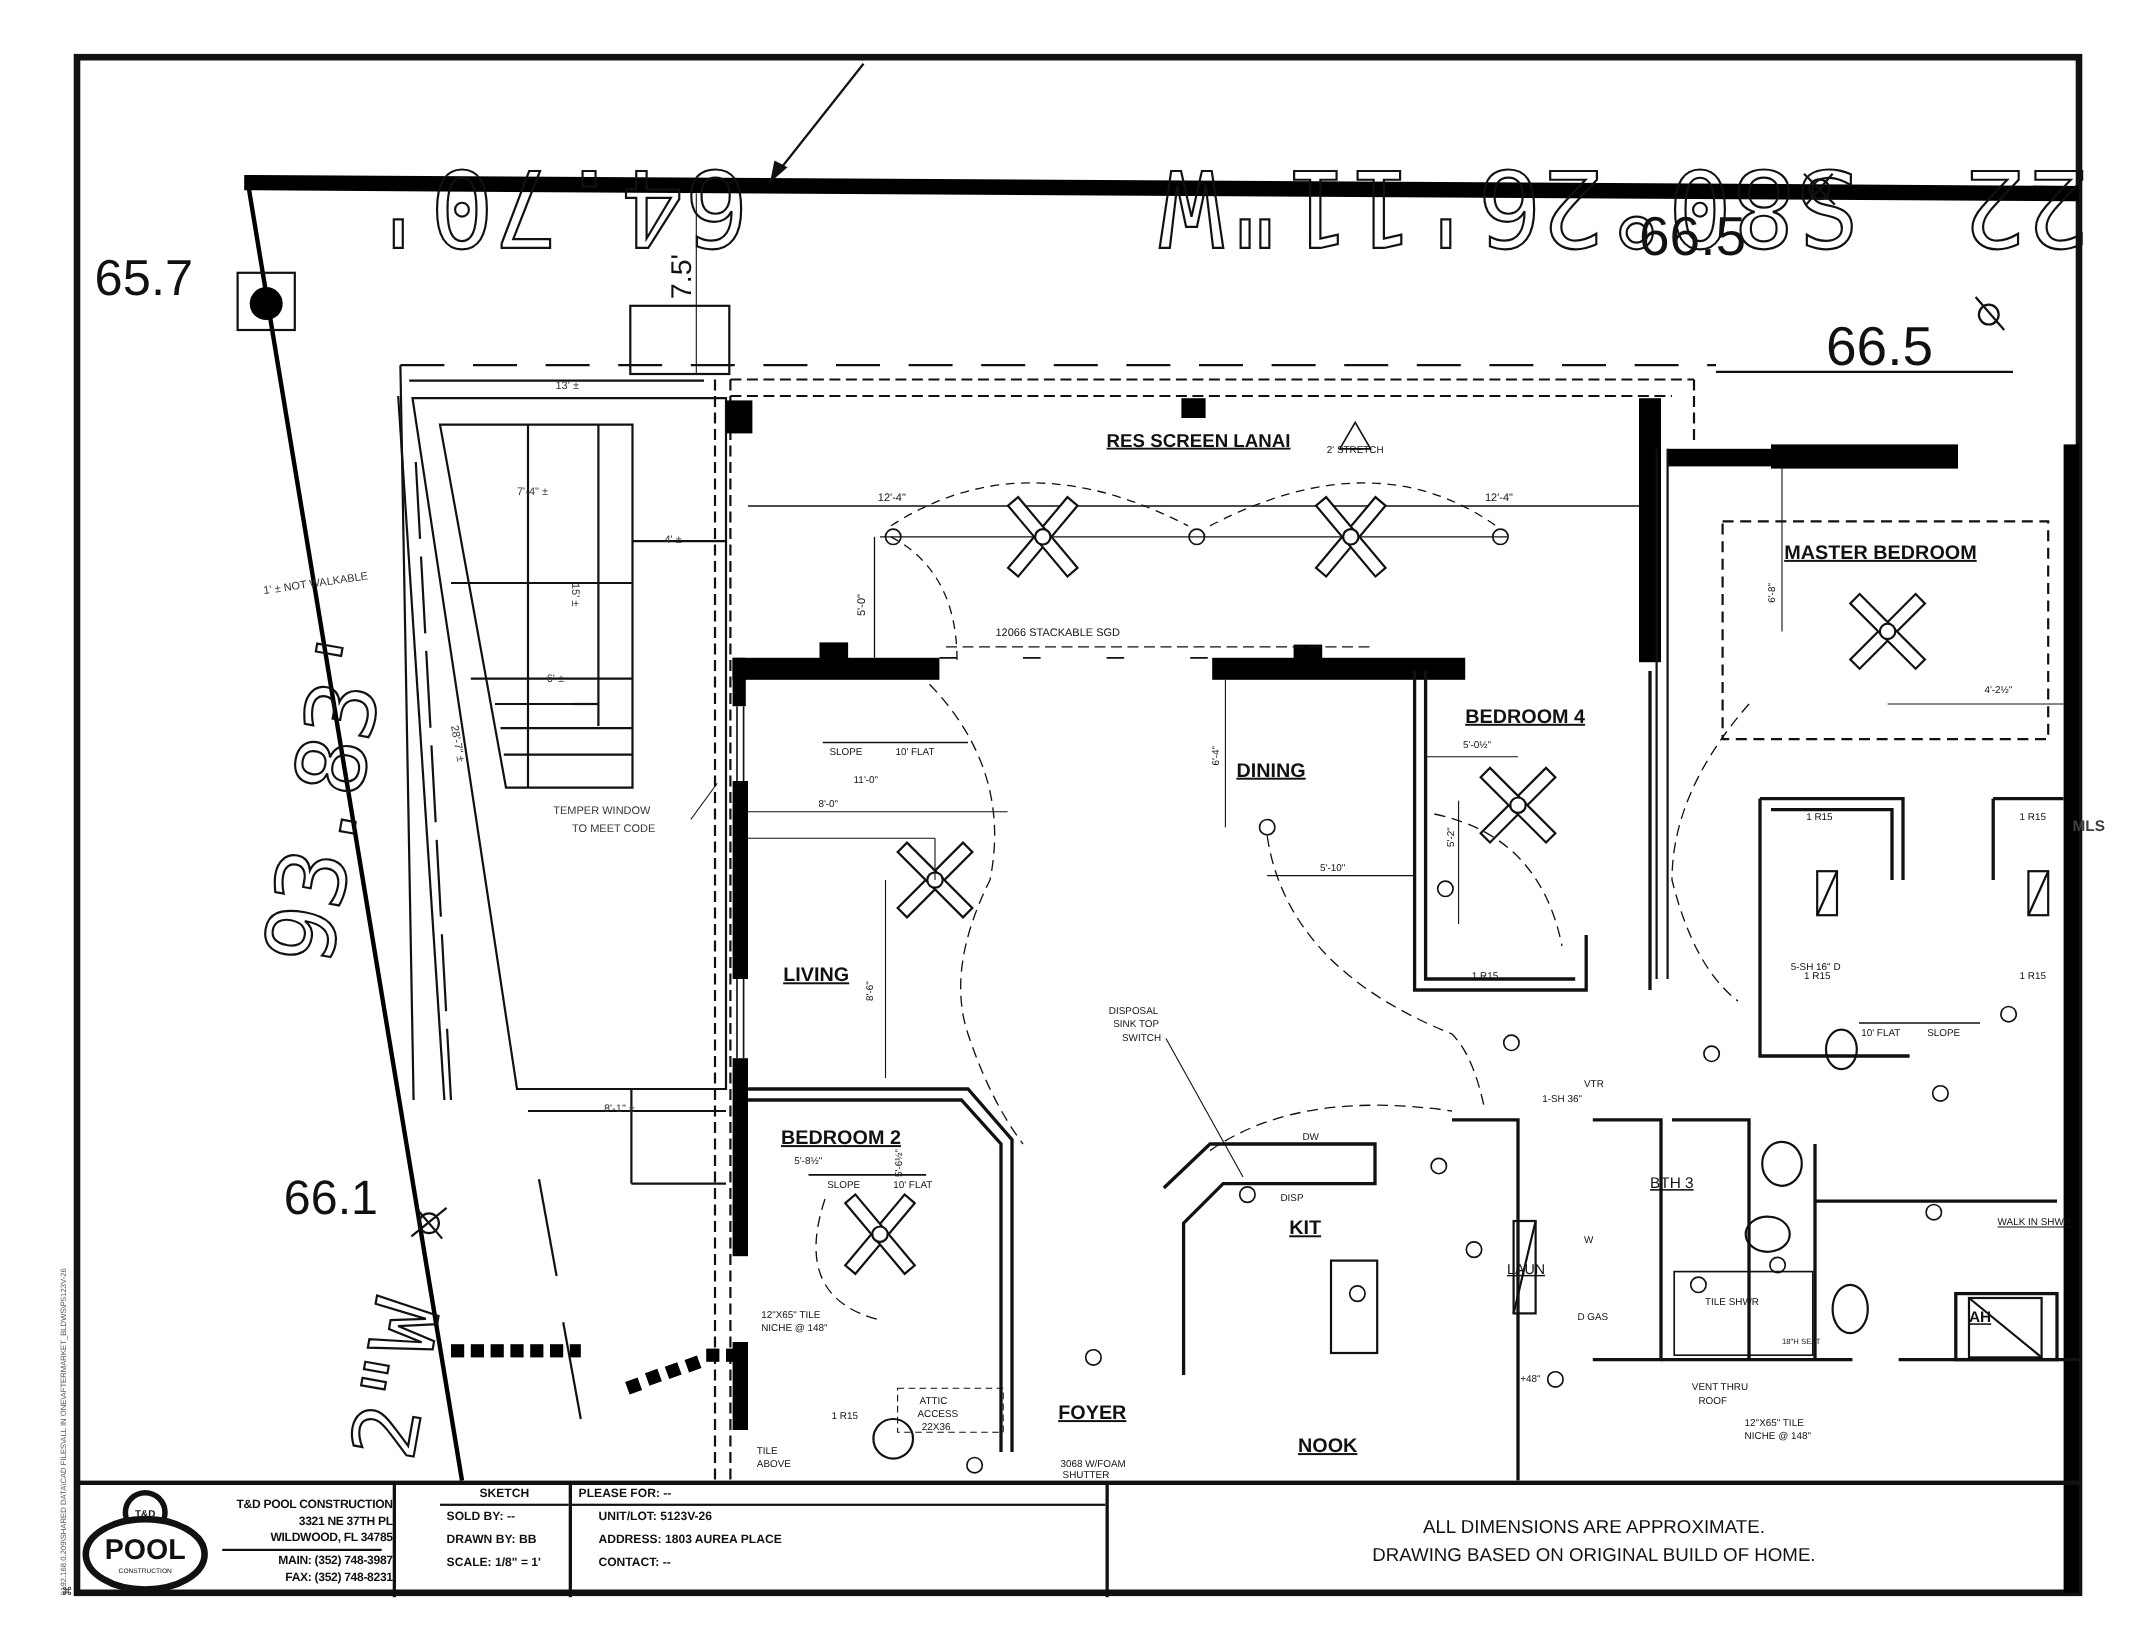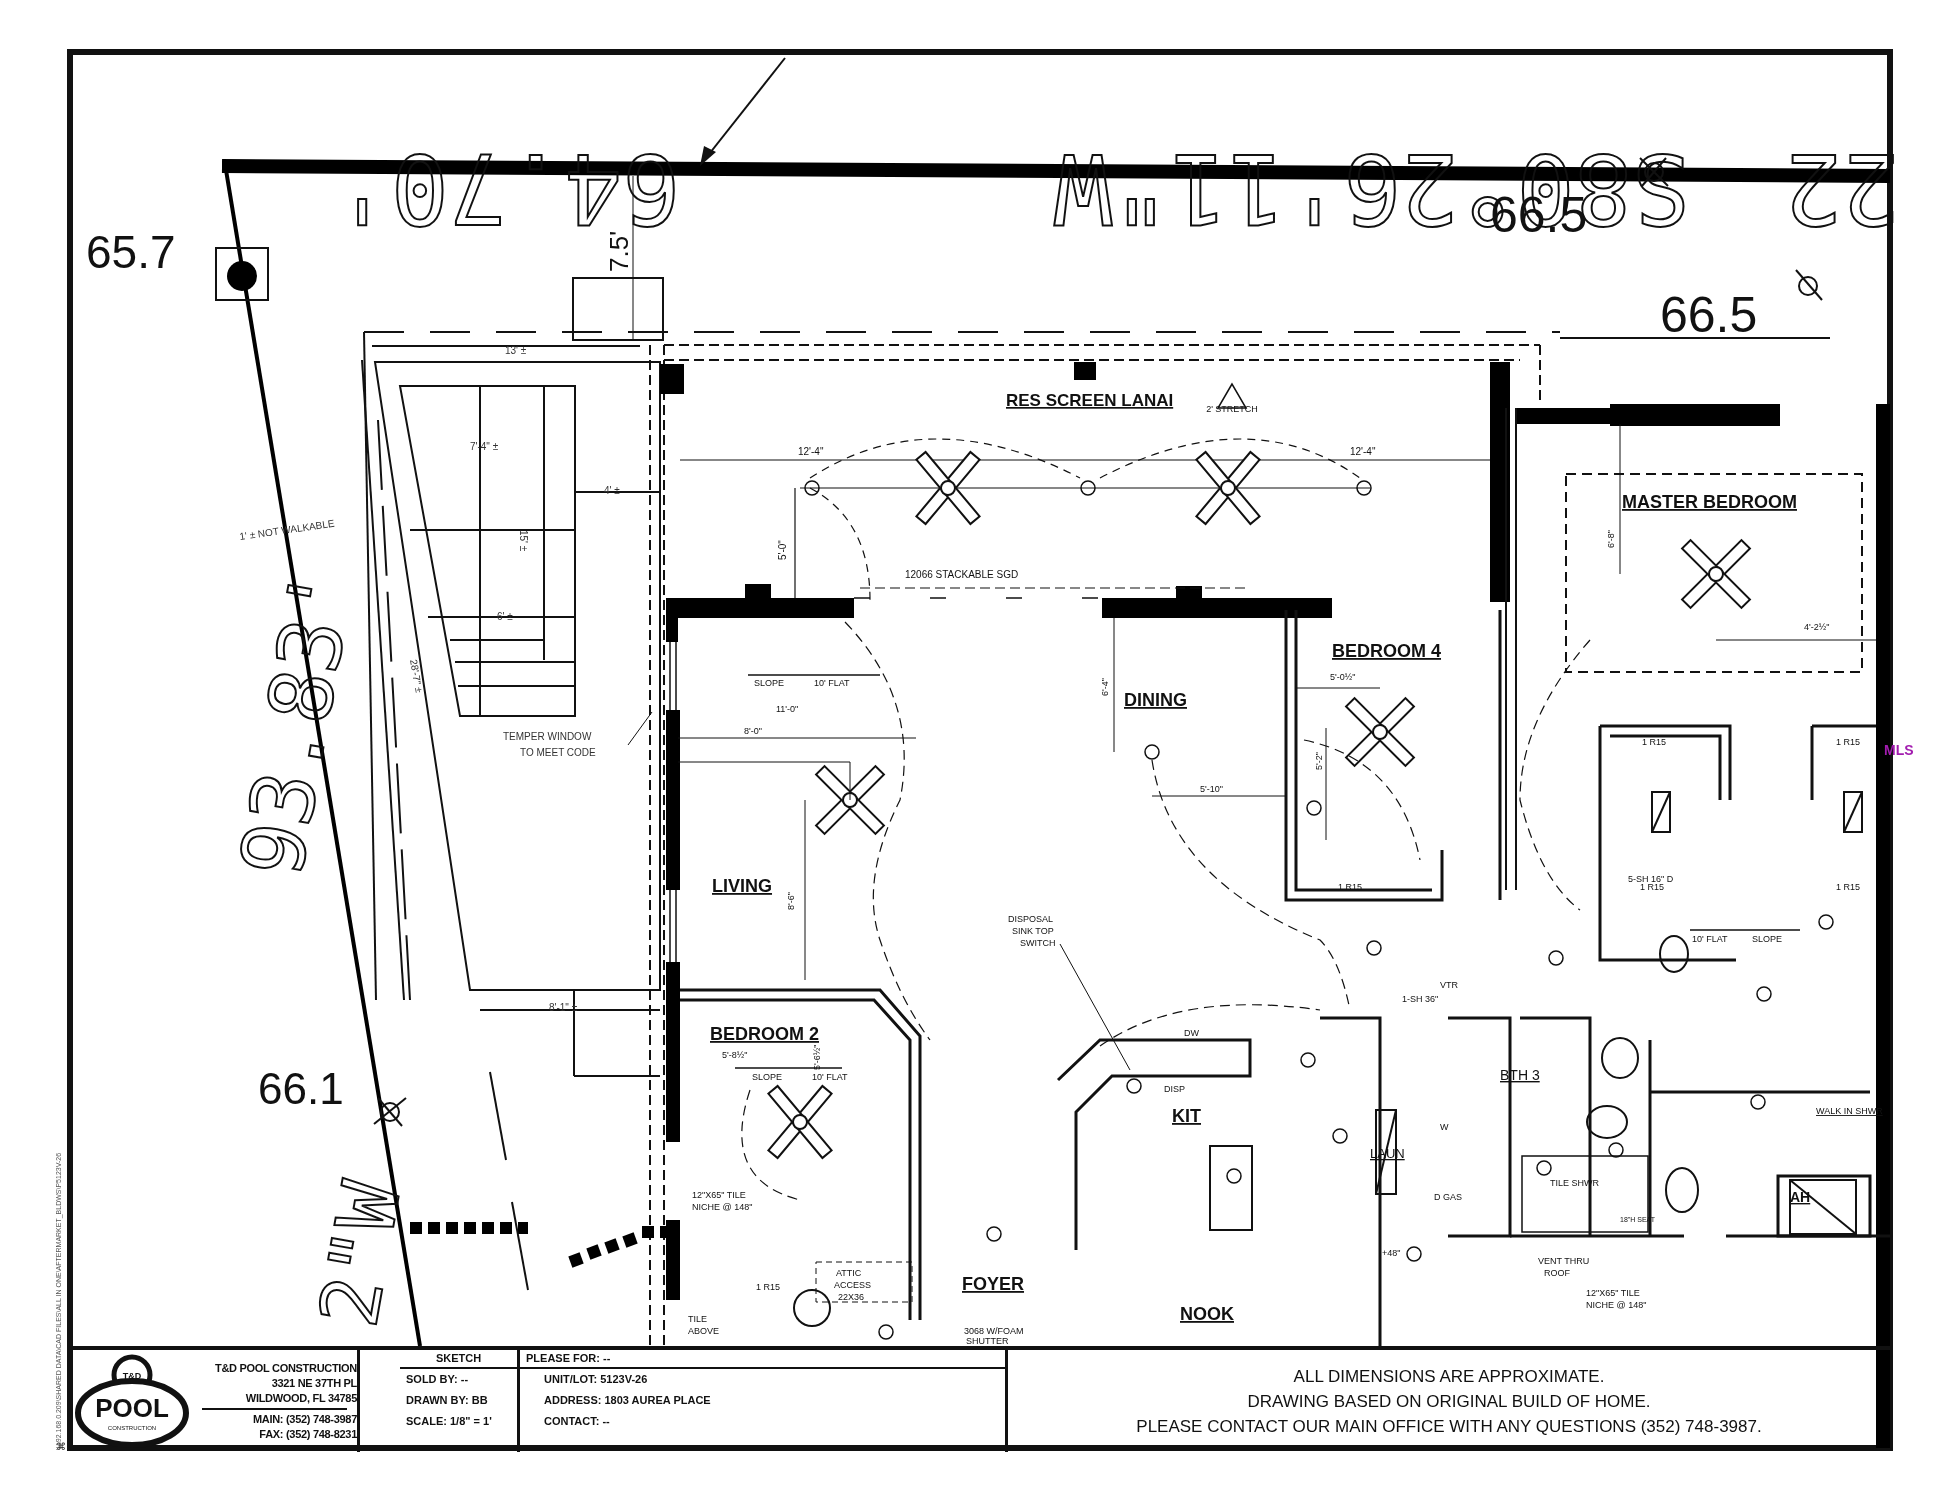--- a/index.html
+++ b/index.html
@@ -17,21 +17,21 @@
   #tb-company-text .rule{border-top:2px solid #111;margin:2px 10px;}
   #tb-sketch{width:120px;font-size:11px;font-weight:bold;margin-left:40px;}
   #tb-sketch .head{border-bottom:2px solid #111;text-align:center;height:17px;line-height:17px;}
   #tb-sketch .row{padding-left:6px;line-height:21px;}
   #tb-project{width:488px;font-size:11px;font-weight:bold;}
   #tb-project .head{border-bottom:2px solid #111;height:17px;line-height:17px;padding-left:6px;}
   #tb-project .row{padding-left:24px;line-height:21px;}
   #tb-notes{flex:1;border-right:none;display:flex;flex-direction:column;justify-content:center;align-items:center;font-size:17px;line-height:25px;text-align:right;}
   #side-stamp{position:absolute;left:55px;top:990px;width:14px;height:460px;}
   #side-stamp span{display:block;transform:rotate(-90deg);transform-origin:left top;position:absolute;left:0;top:460px;width:460px;font-size:7px;color:#555;white-space:nowrap;}
-  #watermark{position:absolute;left:1884px;top:742px;font-size:14px;color:#a21caf;font-weight:bold;}
+  #watermark{position:absolute;left:1884px;top:742px;font-size:14px;color:#404040;font-weight:bold;}
 </style>
 </head>
 <body>
 
 <div id="sheet">
 <svg width="1940" height="1500" viewBox="0 0 1940 1500" xmlns="http://www.w3.org/2000/svg">
 
   <rect x="70" y="52" width="1820" height="1396" fill="none" stroke="#111" stroke-width="6"></rect>
 
   <g>
@@ -429,15 +429,14 @@
   </div>
   <div class="tb-cell" id="tb-project">
     <div class="head">PLEASE FOR: --</div>
     <div class="row">UNIT/LOT: 5123V-26</div>
     <div class="row">ADDRESS: 1803 AUREA PLACE</div>
     <div class="row">CONTACT: --</div>
   </div>
   <div class="tb-cell" id="tb-notes">
     <div>ALL DIMENSIONS ARE APPROXIMATE.</div>
     <div>DRAWING BASED ON ORIGINAL BUILD OF HOME.</div>
-    <div>PLEASE CONTACT OUR MAIN OFFICE WITH ANY QUESTIONS (352) 748-3987.</div>
   </div>
 </div>
 
 </body></html>

